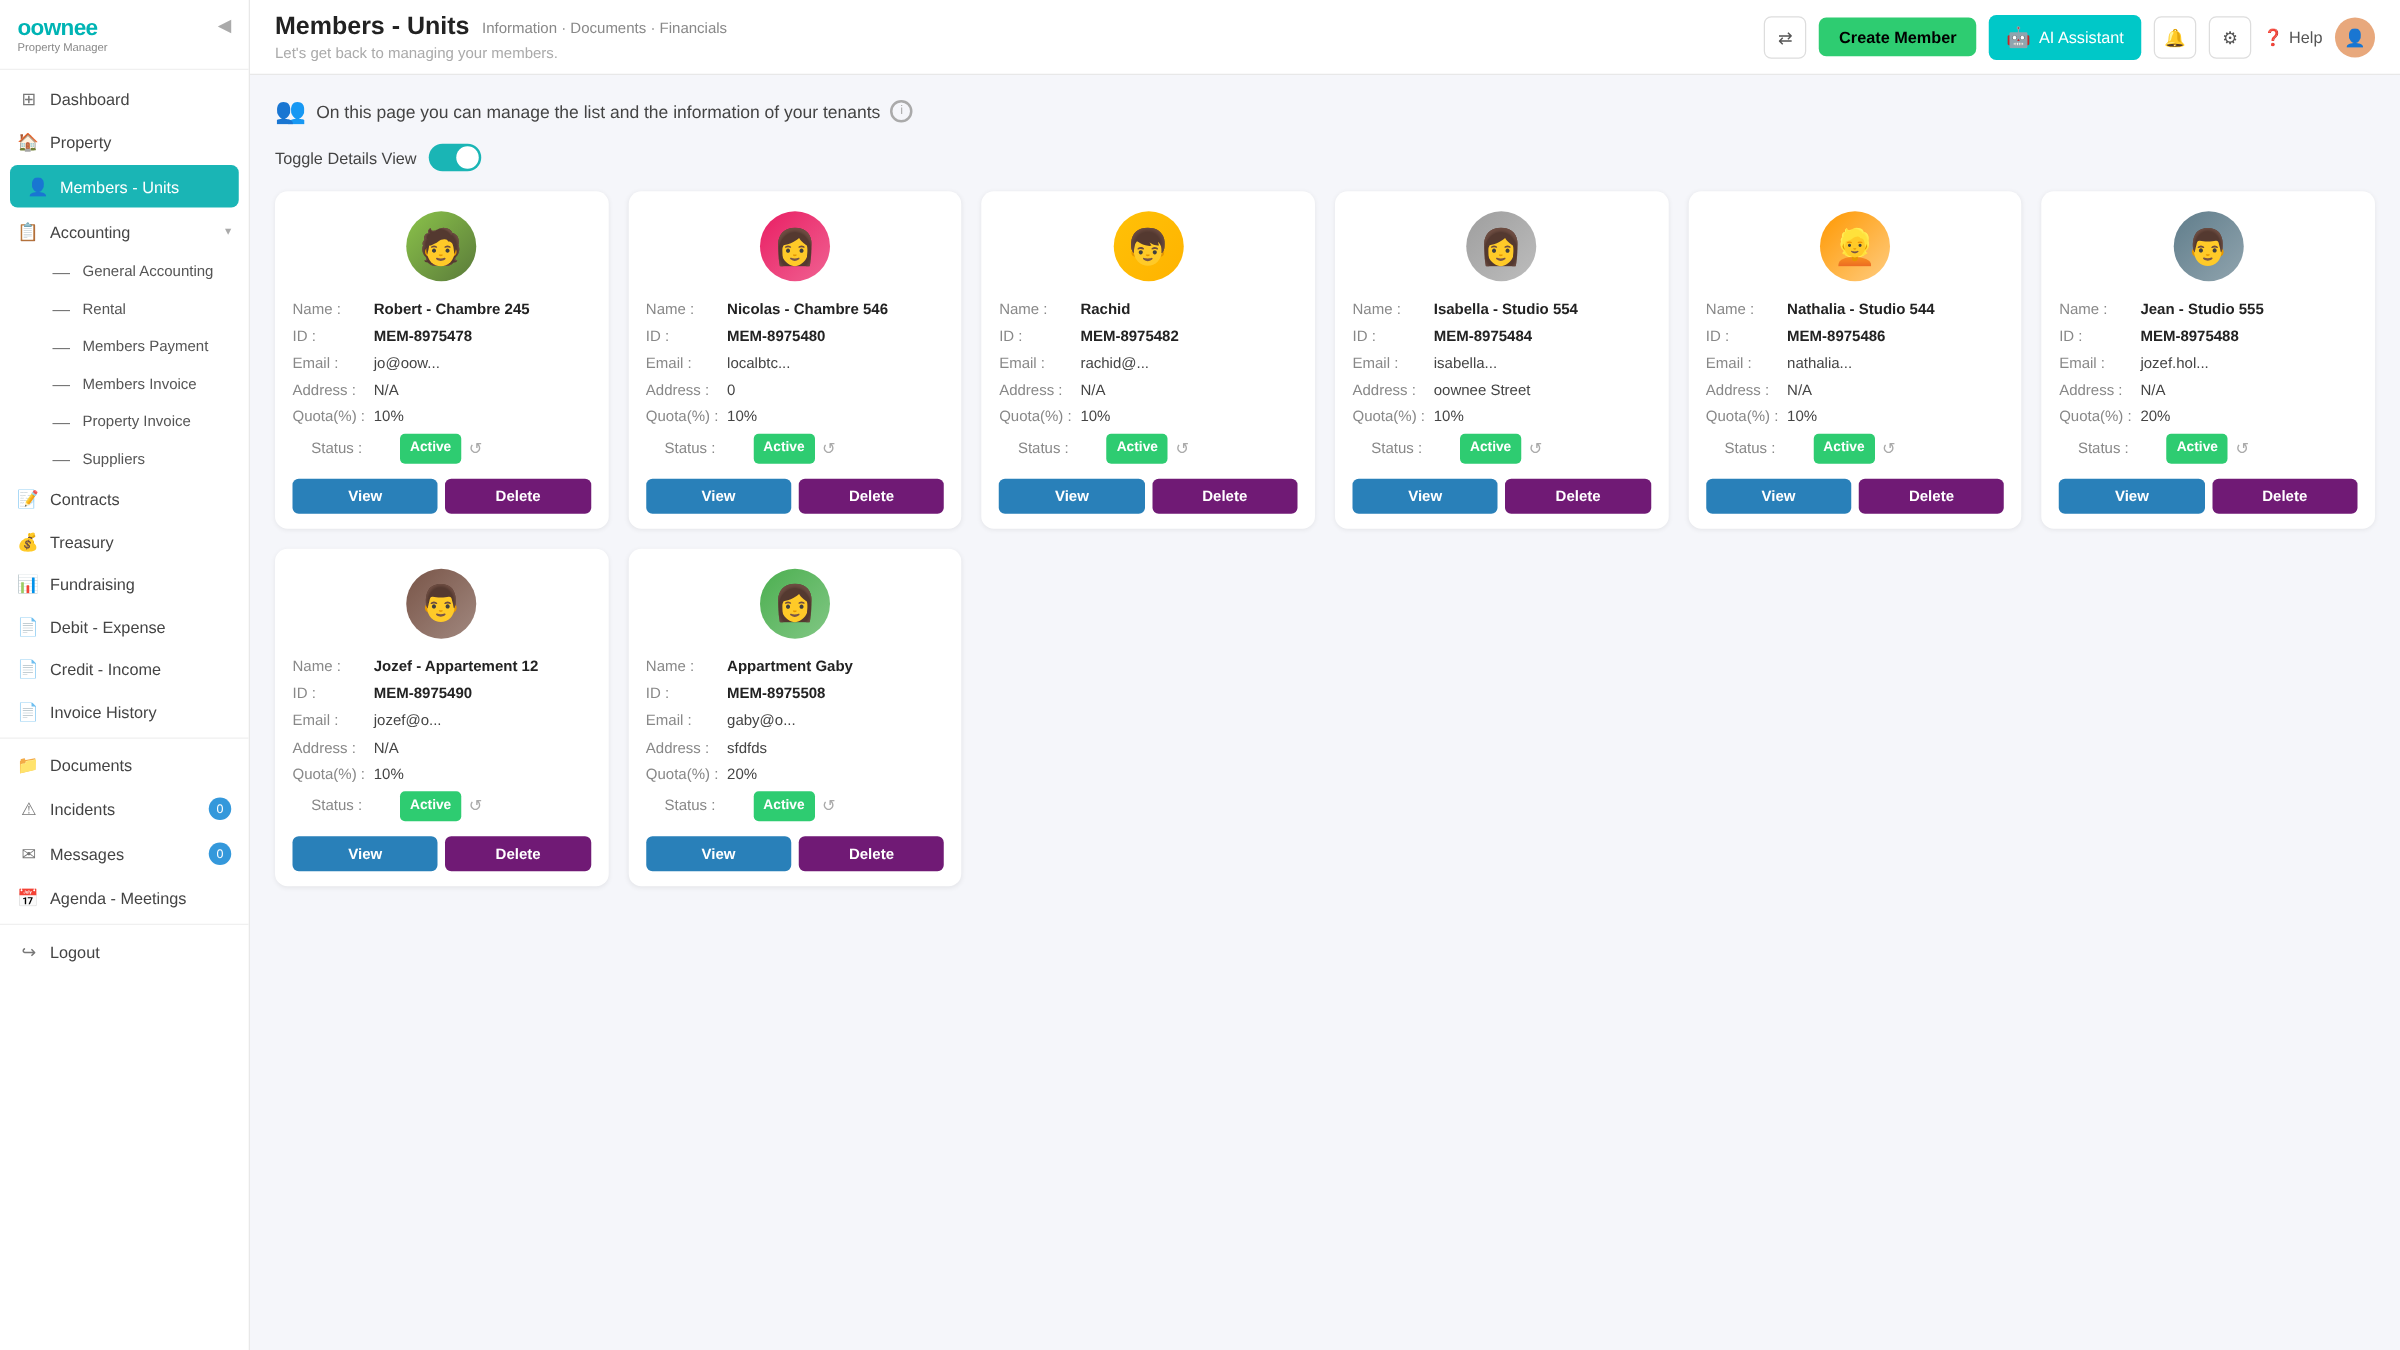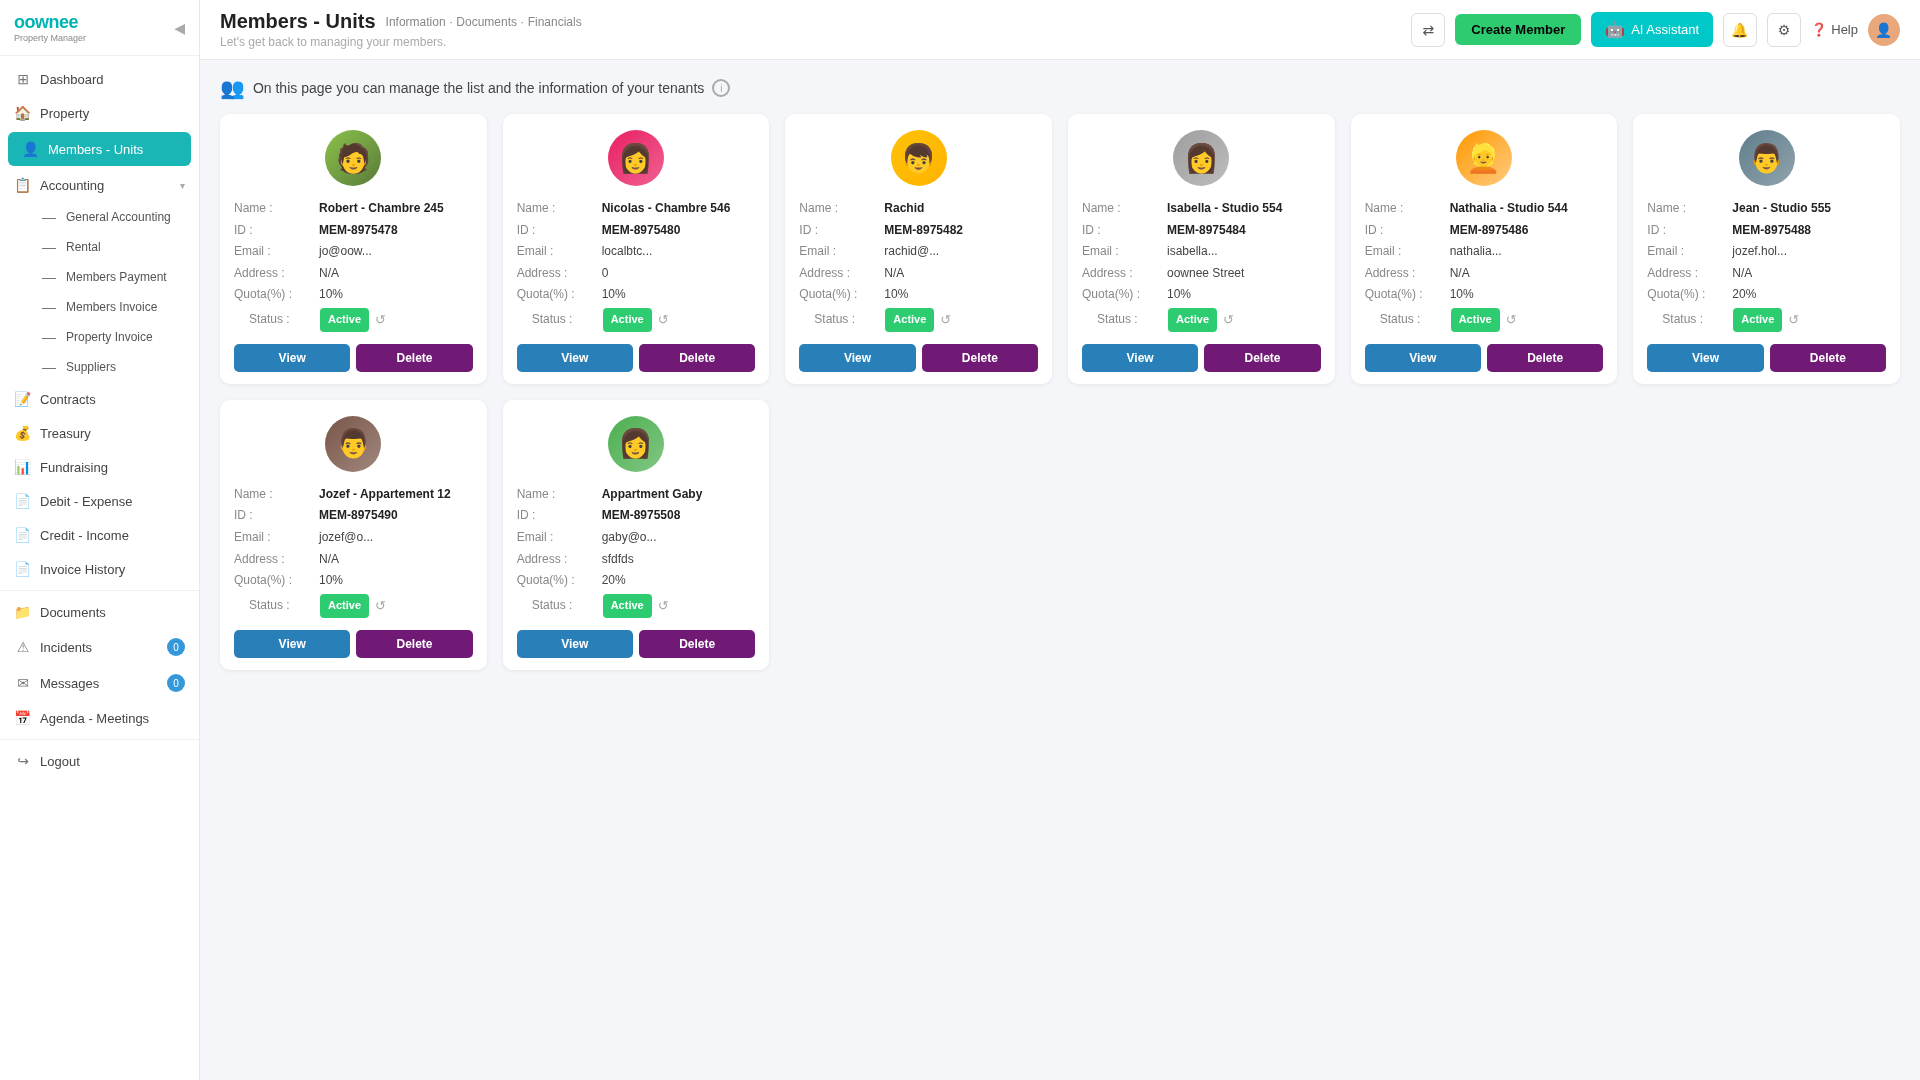--- a/index.html
+++ b/index.html
@@ -12,21 +12,21 @@
       background: #fff;
       border-right: 1px solid #e8e8e8;
       display: flex;
       flex-direction: column;
       height: 100vh;
       overflow-y: auto;
     }
     .sidebar-logo {
       padding: 12px 14px;
       display: flex;
-      align-items: center;
+      align-items: flex-start;
       justify-content: space-between;
       border-bottom: 1px solid #f0f0f0;
     }
     .logo-text { display: flex; flex-direction: column; }
     .logo-brand { color: #00b4b4; font-size: 18px; font-weight: 700; letter-spacing: -0.5px; }
     .logo-sub { color: #888; font-size: 9px; }
     .logo-collapse { color: #aaa; font-size: 14px; cursor: pointer; }
     .sidebar-nav { padding: 6px 0; flex: 1; }
     .nav-item {
       display: flex;
@@ -167,21 +167,21 @@
     .avatar-1 { background: linear-gradient(135deg, #8BC34A, #5a7a3a); }
     .avatar-2 { background: linear-gradient(135deg, #E91E63, #f06292); }
     .avatar-3 { background: linear-gradient(135deg, #FFC107, #FFB300); }
     .avatar-4 { background: linear-gradient(135deg, #9E9E9E, #bdbdbd); }
     .avatar-5 { background: linear-gradient(135deg, #FF9800, #ffcc80); }
     .avatar-6 { background: linear-gradient(135deg, #607D8B, #90a4ae); }
     .avatar-7 { background: linear-gradient(135deg, #795548, #a1887f); }
     .avatar-8 { background: linear-gradient(135deg, #4CAF50, #81c784); }
 
     .card-info { font-size: 12px; color: #444; line-height: 1.8; }
-    .card-info-row { display: flex; align-items: center; gap: 20px; }
+    .card-info-row { display: flex; align-items: center; gap: 0; }
     .card-info-label { color: #888; min-width: 65px; }
     .card-info-value { font-weight: 600; color: #222; }
     .status-badge {
       display: inline-block; background: #2ecc71; color: #fff;
       padding: 2px 8px; border-radius: 4px; font-size: 11px; font-weight: 600;
     }
     .card-status-row { display: flex; align-items: center; gap: 6px; margin: 2px 15px; }
     .refresh-icon { color: #aaa; font-size: 13px; cursor: pointer; }
     .card-actions { display: flex; gap: 6px; margin-top: 10px; }
     .btn-view {
@@ -339,20 +339,24 @@
   <div id="content">
 
     <div class="info-bar">
       <div class="info-bar-left">
         <span class="info-icon">👥</span>
         <span>On this page you can manage the list and the information of your tenants</span>
         <div class="info-circle">i</div>
       </div>
     </div>
 
+    <div class="toggle-row">
+      <span>Toggle Details View</span>
+      <div class="toggle-switch"></div>
+    </div>
 
     <div class="cards-grid" id="cards-row1">
 
     <div class="member-card">
       <div class="card-avatar avatar-1">
         <span>🧑</span>
       </div>
       <div class="card-info">
         <div class="card-info-row">
           <span class="card-info-label">Name :</span>

